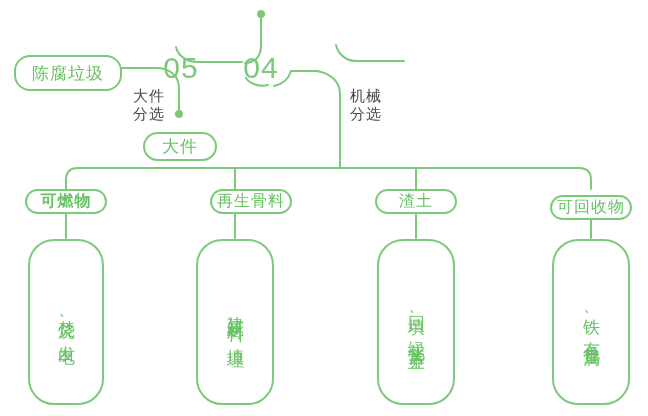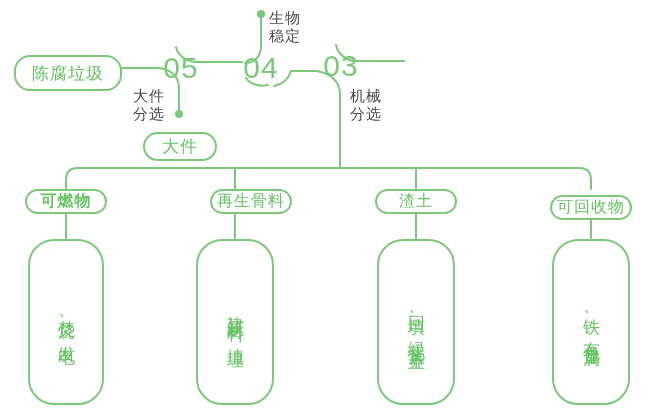--- a/index.html
+++ b/index.html
@@ -75,26 +75,23 @@
       <circle cx="261" cy="14" r="4"></circle>
     </g>
   </svg>
 
   <div class="pill src">
     <span>陈腐垃圾</span>
   </div>
 
   <div class="stepnum" style="left:159px;top:52px;">05</div>
   <div class="stepnum" style="left:239px;top:52px;">04</div>
-  <div class="stepnum" style="left:319px;top:50px;">03</div>
 
   <div class="steplabel" style="left:133px;top:87px;">大件
 分选</div>
-  <div class="steplabel" style="left:269px;top:9px;">生物
-稳定</div>
   <div class="steplabel" style="left:350px;top:87px;">机械
 分选</div>
 
   <div class="pill out">
     <span>大件</span>
   </div>
 
   <div class="pill cat" style="left:25px;width:82px;font-weight:bold;">
     <span>可燃物</span>
   </div>

